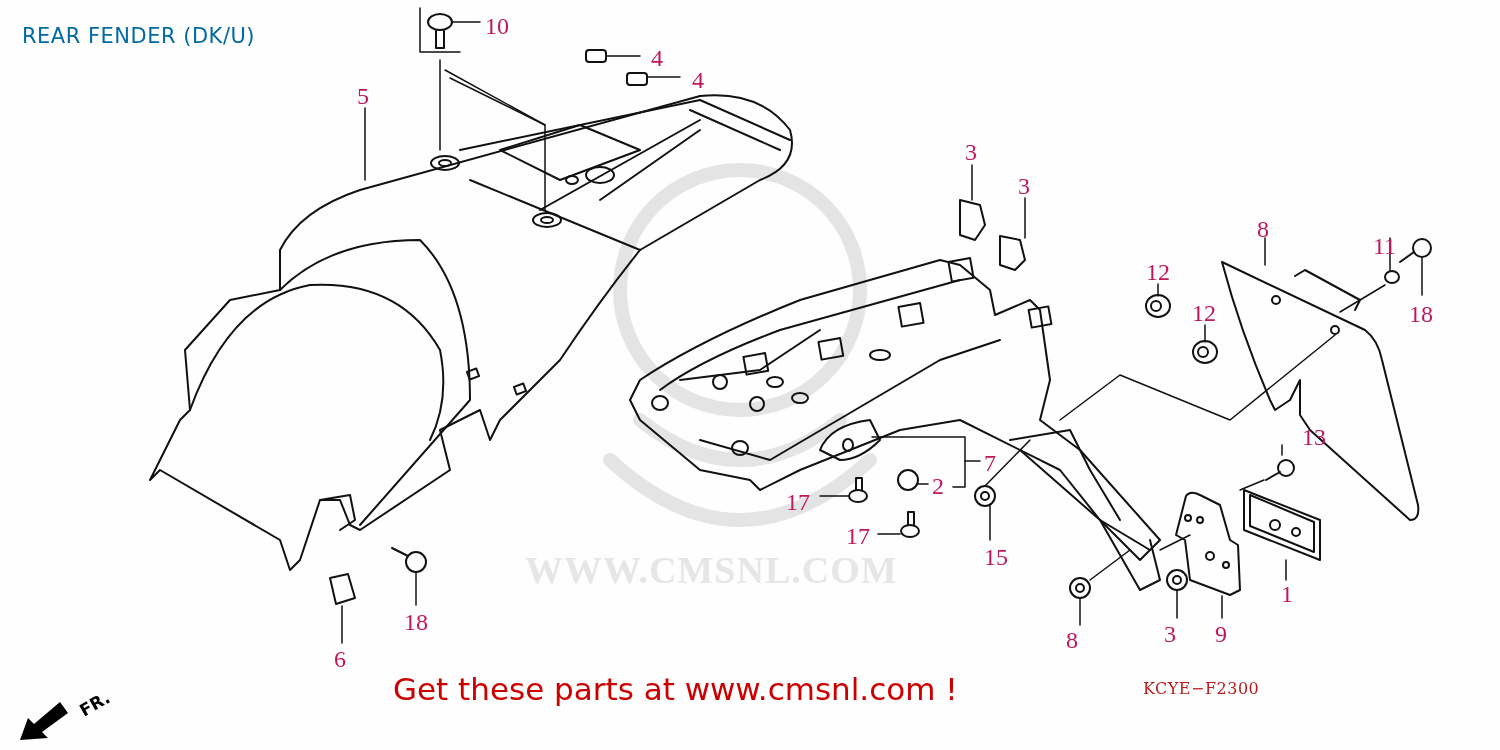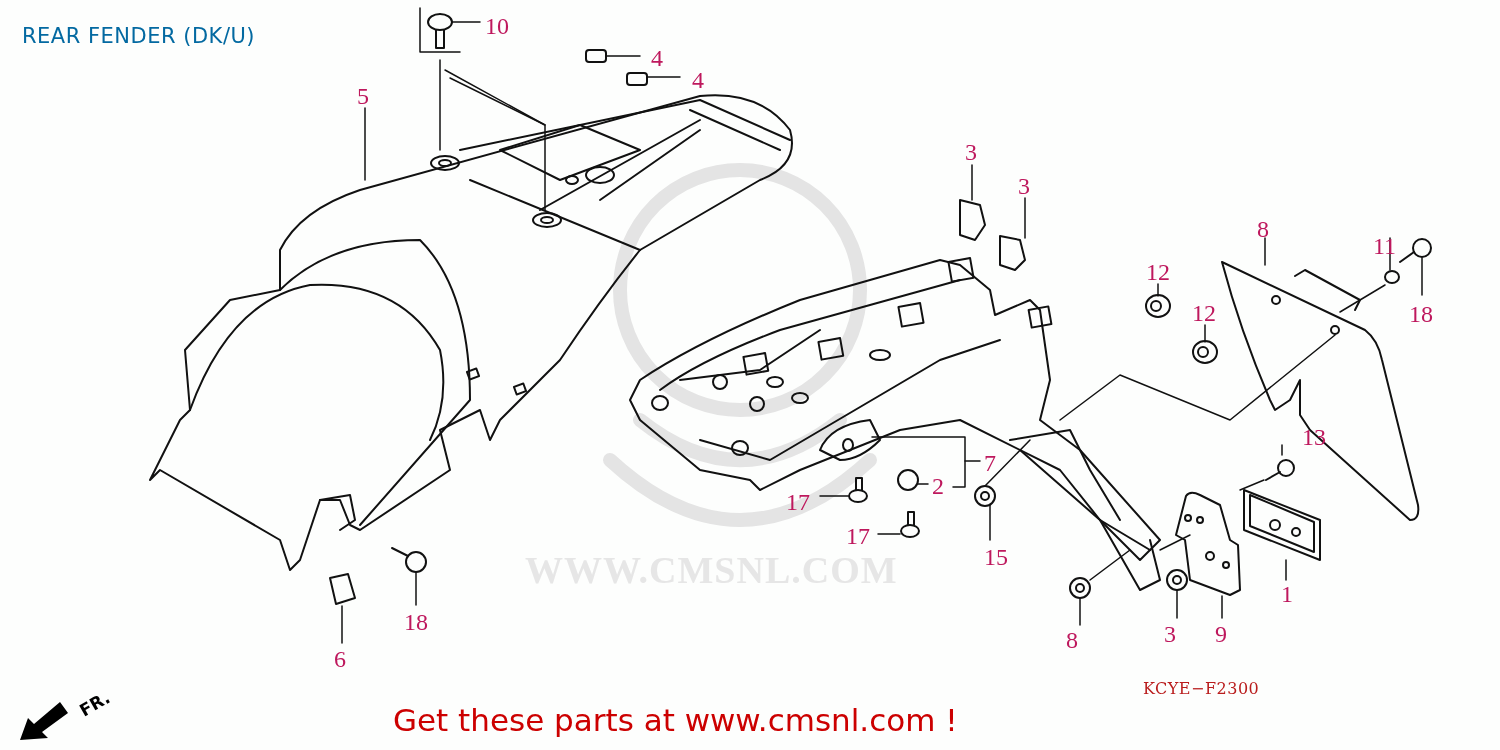--- a/index.html
+++ b/index.html
@@ -1,21 +1,21 @@
 <!DOCTYPE html>
 <html><head>
 <meta charset="utf-8">
 <style>
   html, body { margin:0; padding:0; }
   body { width:1500px; height:750px; background:#fdfefd; position:relative; overflow:hidden; font-family:"DejaVu Sans", sans-serif; }
   .title { position:absolute; left:22px; top:24px; font-size:21px; color:#0369a1; letter-spacing:0.5px; }
   .diagram { position:absolute; left:0; top:0; width:1500px; height:750px; }
   .label { position:absolute; font-family:Liberation Serif, serif; font-size:24px; color:#be185d; line-height:1; }
   .code { position:absolute; left:1143px; top:679px; font-family:"DejaVu Serif", serif; font-size:16px; color:#b91c1c; letter-spacing:0.5px; }
-  .promo { position:absolute; left:393px; top:702px; font-family:"DejaVu Sans", sans-serif; font-size:31px; color:#cc0000; white-space:nowrap; }
+  .promo { position:absolute; left:393px; top:671px; font-family:"DejaVu Sans", sans-serif; font-size:31px; color:#cc0000; white-space:nowrap; }
   .fr { position:absolute; left:20px; top:680px; }
   .watermark { position:absolute; left:525px; top:548px; font-family:Liberation Serif, serif; font-weight:bold; font-size:38px; color:#e6e6e6; letter-spacing:1px; }
 </style>
 </head>
 <body>
 
 <div class="title">REAR FENDER (DK/U)</div>
 
 <div class="watermark">WWW.CMSNL.COM</div>
 

